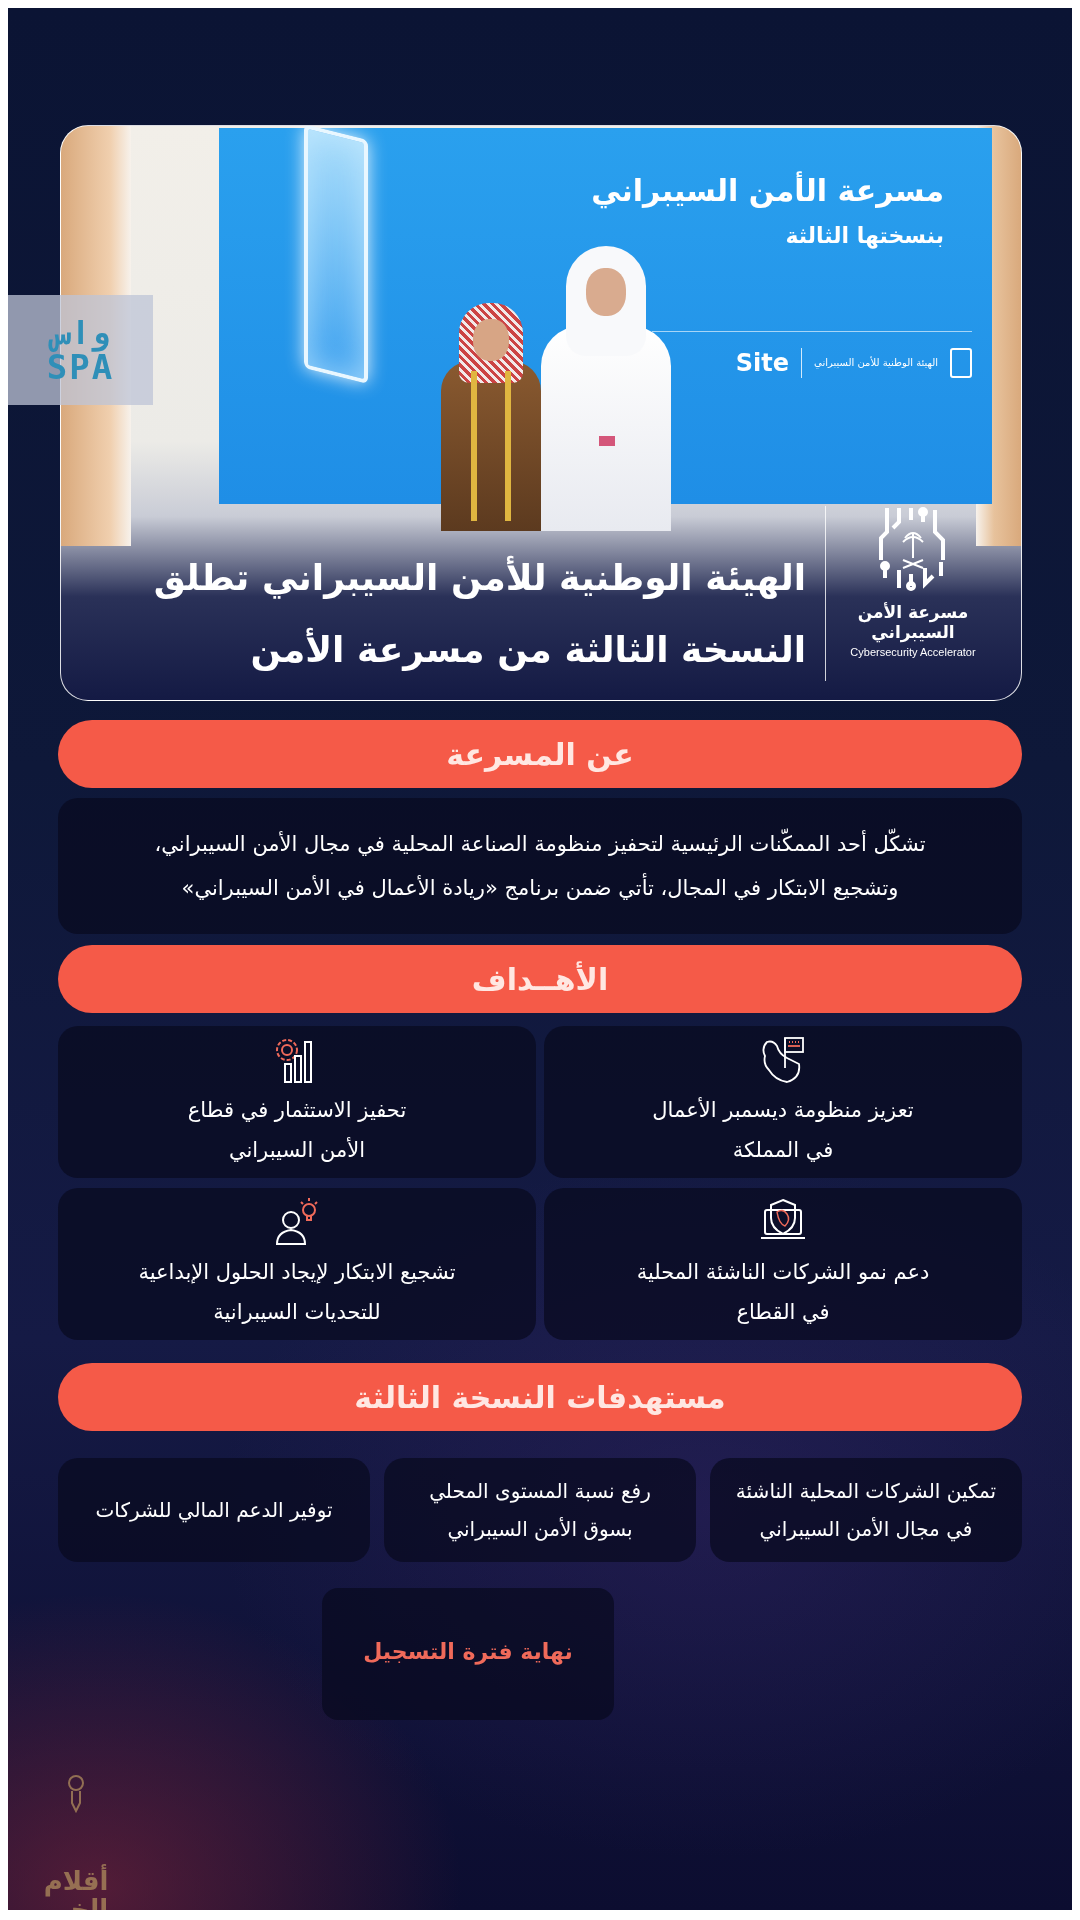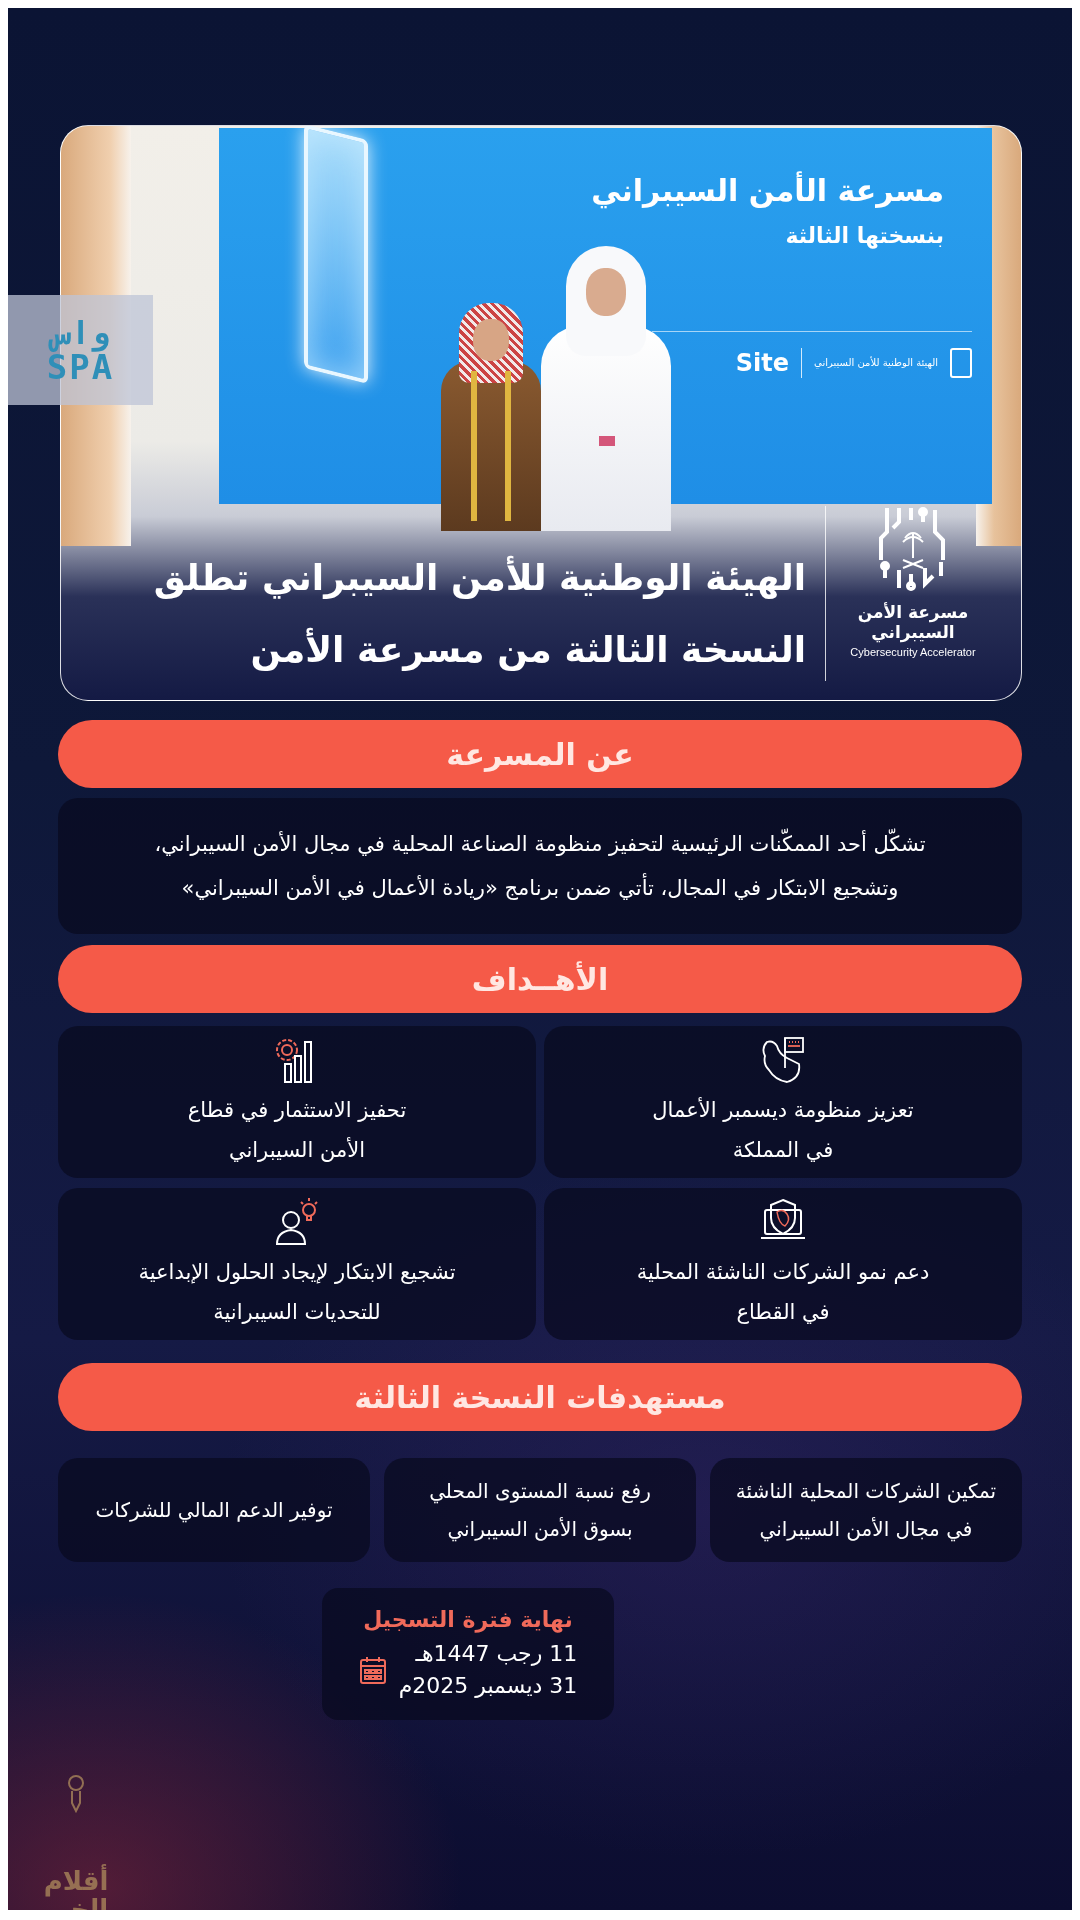--- a/index.html
+++ b/index.html
@@ -249,37 +249,20 @@
   <div class="card target-card" style="left:376px">
     <div>رفع نسبة المستوى المحلي</div>
     <div>بسوق الأمن السيبراني</div>
   </div>
   <div class="card target-card" style="left:50px">
     <div>توفير الدعم المالي للشركات</div>
   </div>
 
   <div class="card info-card" style="left:314px; width:292px;">
     <div class="head">نهاية فترة التسجيل</div>
-    <div class="row">
-      <div style="text-align:right">
-        <div class="line">11 رجب 1447هـ</div>
-        <div class="line">31 ديسمبر 2025م</div>
-      </div>
-      <svg width="28" height="30" viewBox="0 0 28 30" fill="none" stroke="#f06a5a" stroke-width="2">
-        <rect x="2" y="5" width="24" height="23" rx="2"></rect>
-          <path d="M2 11 H26"></path>
-          <path d="M8 2 V7 M20 2 V7"></path>
-        <rect x="6" y="15" width="4" height="3"></rect>
-          <rect x="12" y="15" width="4" height="3"></rect>
-          <rect x="18" y="15" width="4" height="3"></rect>
-        <rect x="6" y="21" width="4" height="3"></rect>
-          <rect x="12" y="21" width="4" height="3"></rect>
-          <rect x="18" y="21" width="4" height="3"></rect>
-      </svg>
-    </div>
   </div>
 
   <div class="watermark">
     <svg width="24" height="40" viewBox="0 0 24 40" fill="none" stroke="#a8855a" stroke-width="2">
       <circle cx="12" cy="10" r="7"></circle>
         <path d="M8 18 V30 L12 38 L16 30 V18"></path>
     </svg>
     <div class="w1">أقلام</div>
     <div class="w2">الخبر</div>
   </div>

